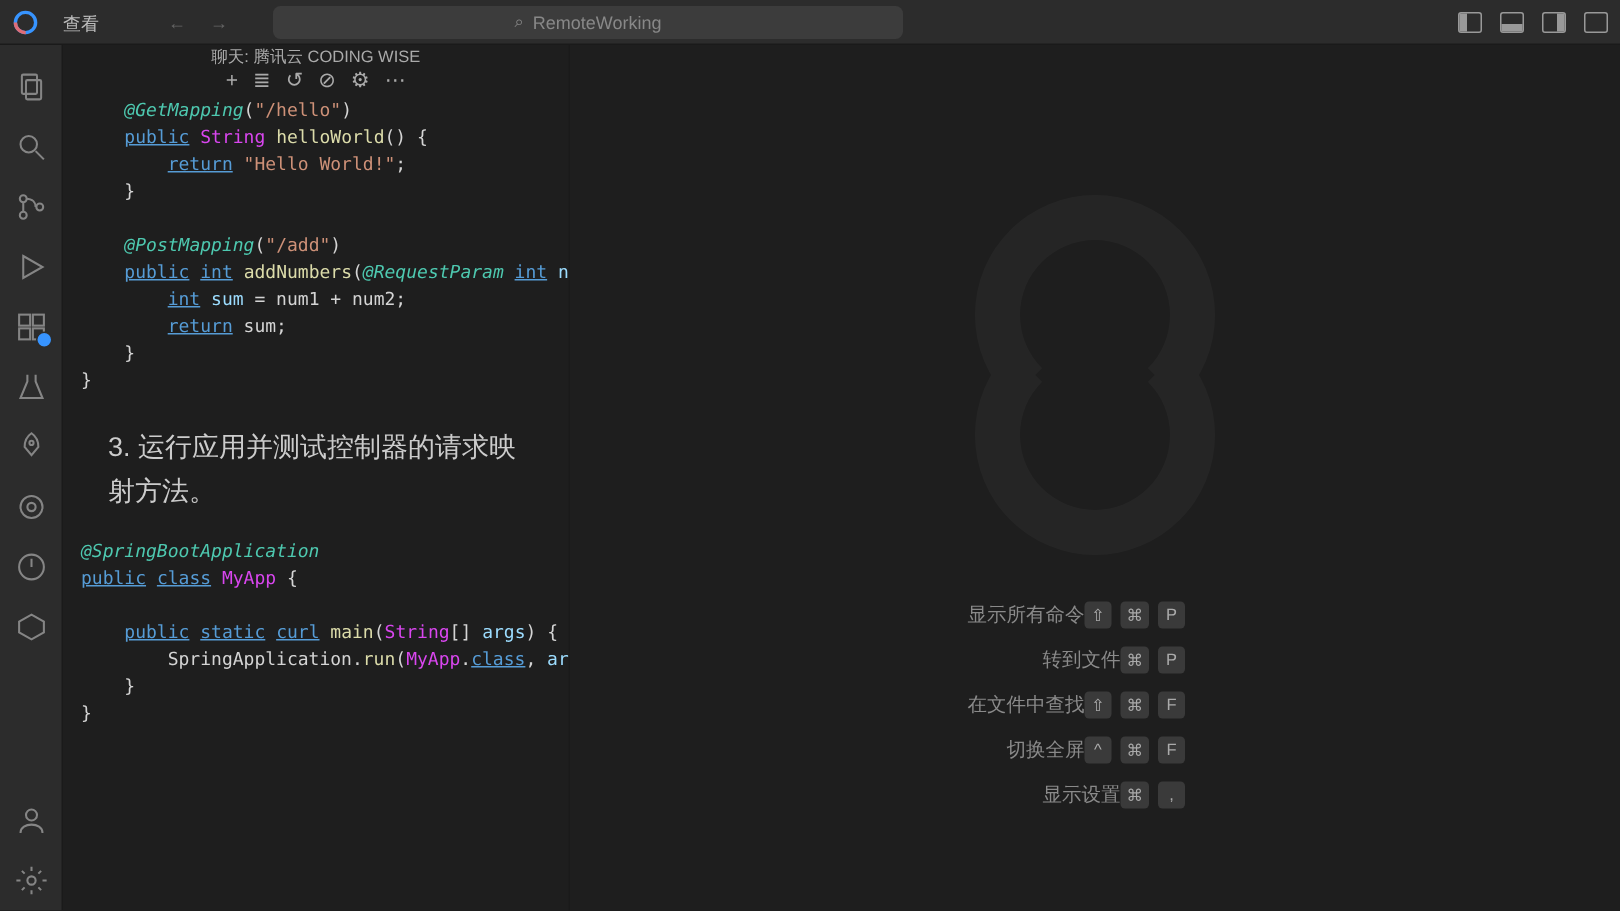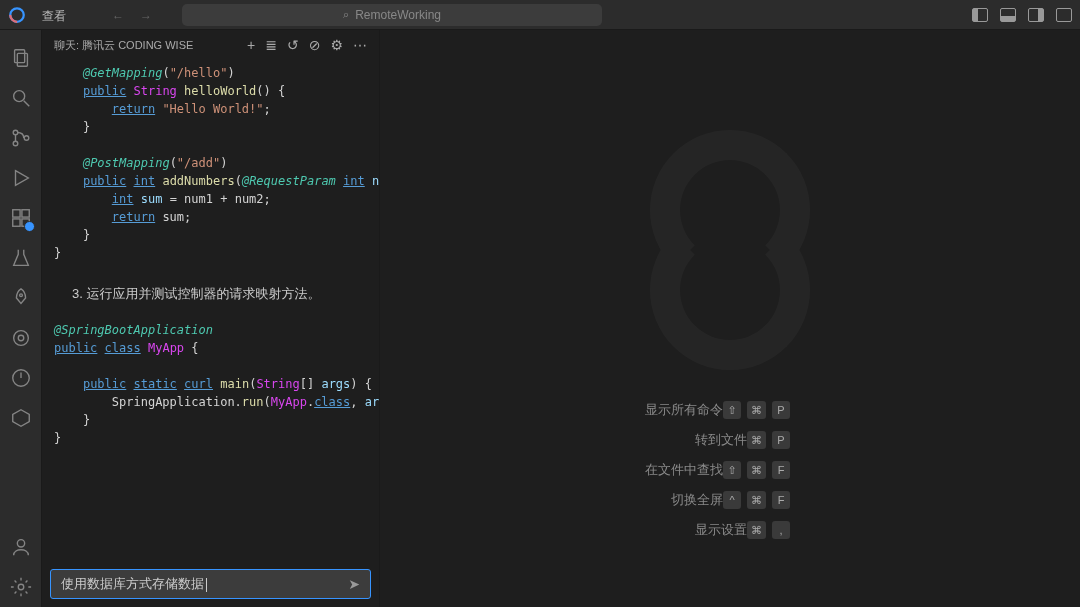--- a/index.html
+++ b/index.html
@@ -55,37 +55,37 @@
     .activitybar .aicon.ext { position: relative; }
     .activitybar .aicon.ext::after { content:''; position:absolute; bottom:6px; right:7px; width:9px; height:9px; background:#3794ff; border-radius:50%; border:1px solid #2c2c2c; }
 
     .panel {
       width: 338px; background: #1e1e1e;
       display: flex; flex-direction: column;
       border-right: 1px solid #1a1a1a;
     }
     .panel-header {
       height: 30px; display: flex; align-items: center;
-      padding: 0 12px; color: #aaa; font-size: 11px;
+      padding: 0 12px; color: #aaa; font-size: 11px; flex-direction: column;
     }
     .panel-header .title { flex: 1; }
     .panel-header .actions { display: flex; gap: 10px; color: #aaa; font-size: 14px; }
     .panel-header .actions span { cursor:pointer; }
 
     .chat-body { flex: 1; overflow: hidden; padding: 0 4px; }
     .code-block {
       background: #1e1e1e; padding: 4px 8px 8px 8px;
       font-family: Menlo, Consolas, monospace; font-size: 12px; line-height: 1.5;
       white-space: pre; color: #d4d4d4;
     }
     .kw { color: #569cd6; text-decoration: underline; } .ann { color: #4ec9b0; font-style: italic; } .typ { color: #d946ef; }
     .str { color: #ce9178; } .fn { color: #dcdcaa; } .prm { color: #9cdcfe; }
     .punc { color: #d4d4d4; }
 
-    .chat-text { padding: 10px 16px 4px 16px; color: #ccc; font-size: 13px; line-height: 1.6; }
+    .chat-text { padding: 10px 16px 4px 16px; color: #ccc; font-size: 18px; line-height: 1.6; }
     .chat-text ol { list-style-position: inside; padding-left: 10px; }
     .chat-text li { margin: 4px 0 8px 0; }
     .chat-text .mono { font-family: Menlo, Consolas, monospace; color: #ce9178; }
 
     .chat-input-row { padding: 8px; }
     .chat-input {
       background: #3c3c3c; border: 1px solid #3794ff; border-radius: 3px;
       height: 30px; display: flex; align-items: center; padding: 0 10px;
     }
     .chat-input .input-text { flex: 1; color: #ccc; font-size: 13px; }
@@ -252,26 +252,20 @@
       <div class="code-block"><span class="ann"><span>@</span><span>SpringBootApplication</span></span>
 <span class="kw">public</span> <span class="kw">class</span> <span class="typ">MyApp</span><span> {</span>
 
     <span class="kw">public</span> <span class="kw">static</span> <span class="kw">curl</span> <span class="fn">main</span><span class="punc">(</span><span class="typ">String</span><span>[] </span><span class="prm">args</span><span class="punc">) {</span>
         <span>SpringApplication.</span><span class="fn">run</span><span class="punc">(</span><span class="typ">MyApp</span><span>.</span><span class="kw">class</span><span>, </span><span class="prm">args</span>
     <span class="punc">}</span>
 <span class="punc">}</span></div>
 
     </div>
 
-    <div class="chat-input-row">
-      <div class="chat-input">
-        <span class="input-text"><span>使用数据库方式存储数据</span><span class="cursor"></span></span>
-        <span class="send">➤</span>
-      </div>
-    </div>
   </div>
 
   <div class="editor-area">
     <div class="watermark-logo">
       <div class="ring top"></div>
         <div class="ring bot"></div>
     </div>
     <div class="shortcuts">
       <div class="shortcut-row">
         <span>显示所有命令</span>

